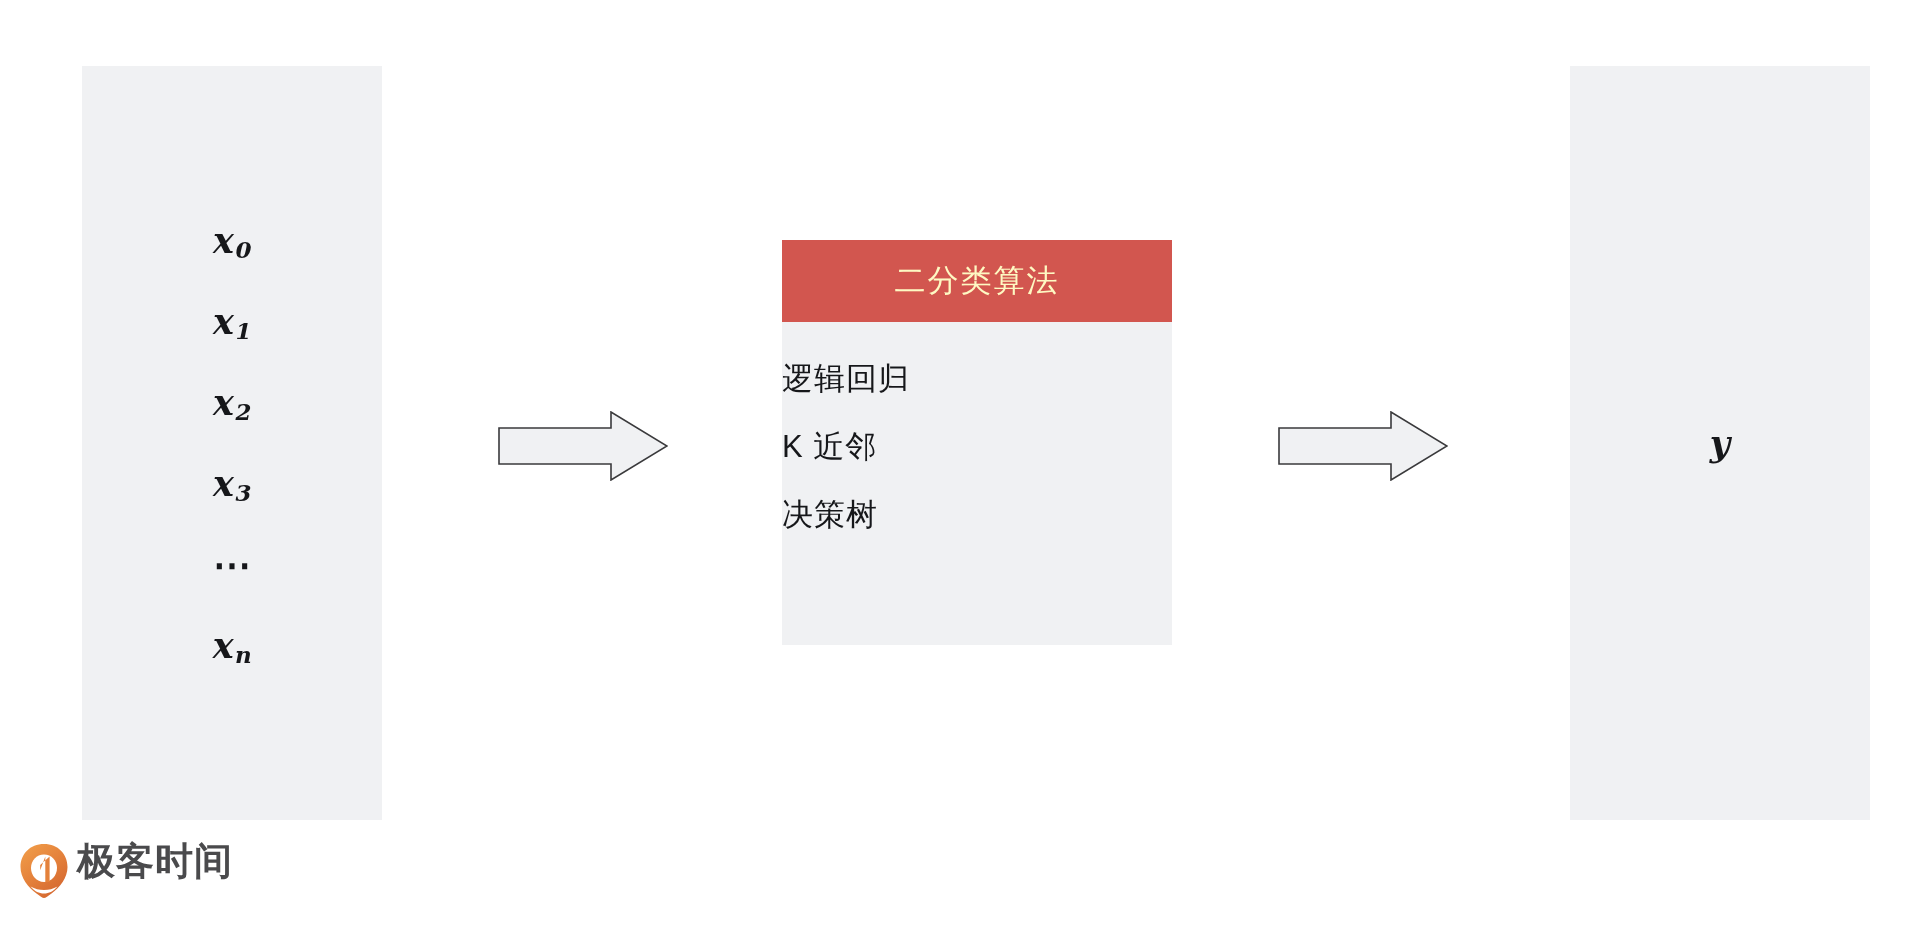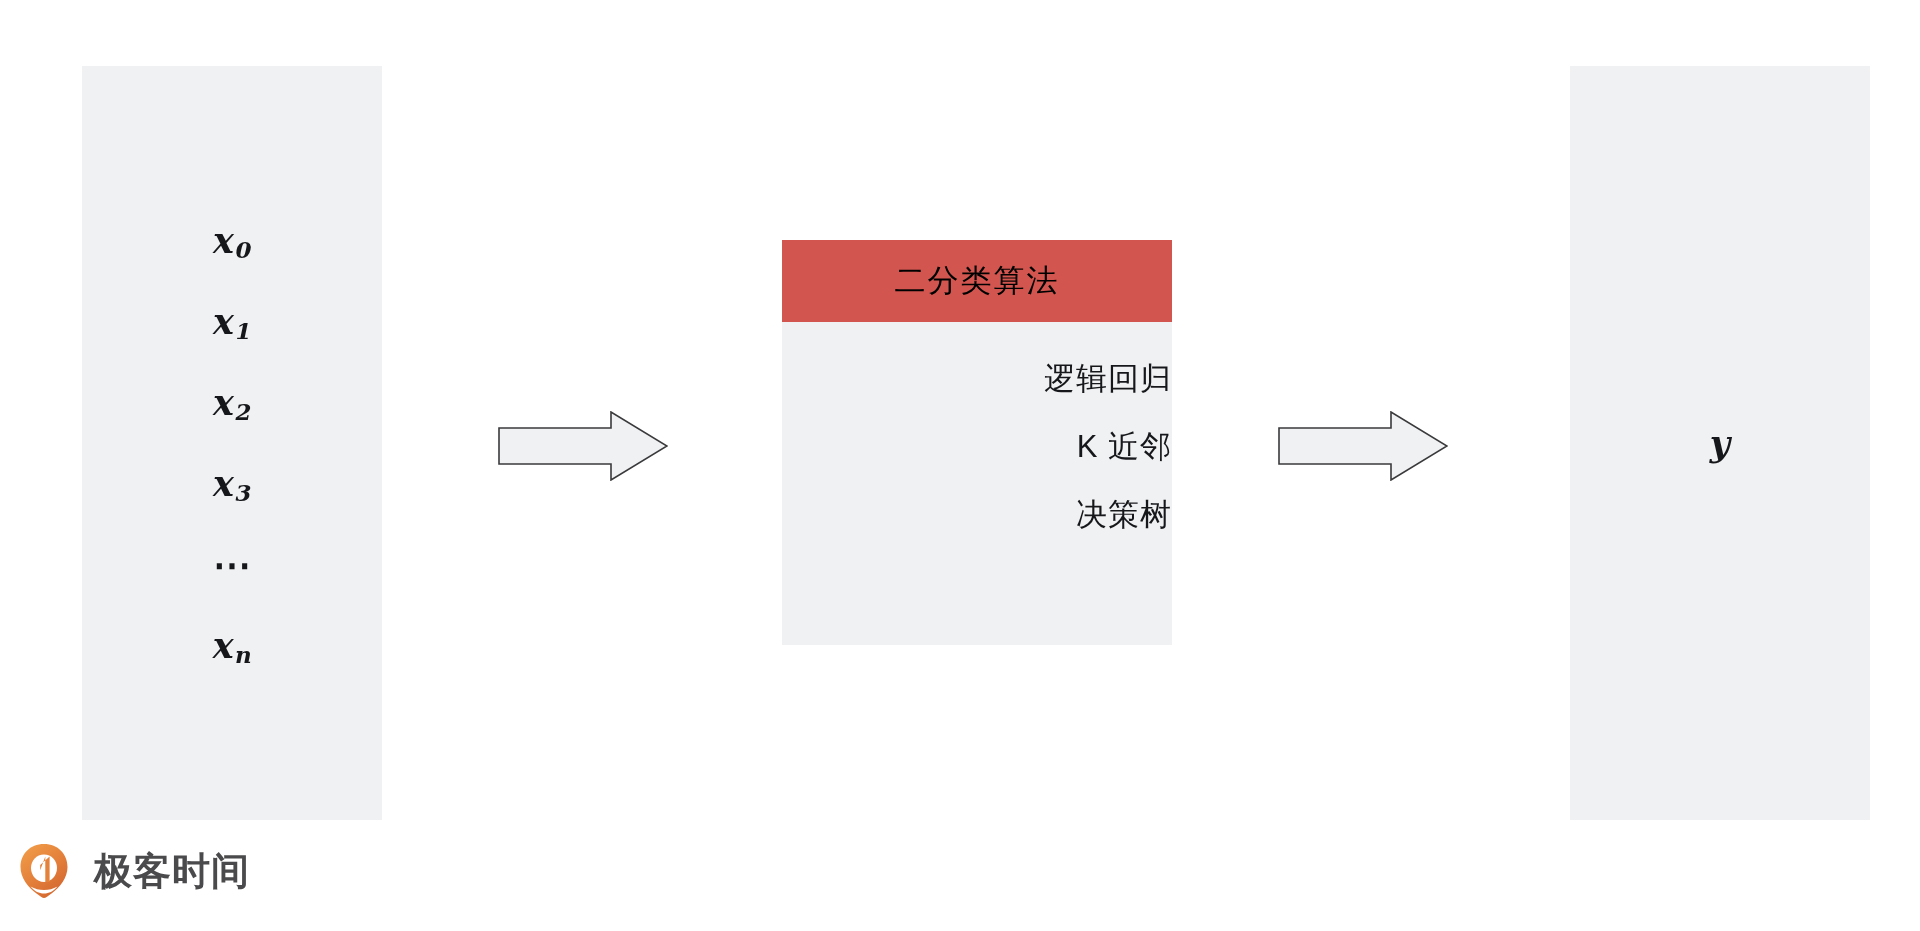--- a/index.html
+++ b/index.html
@@ -100,32 +100,32 @@
     width: 390px;
     height: 405px;
     background: #F0F1F3;
   }
   #algo-card-header {
     height: 82px;
     background: #D2564F;
     display: flex;
     align-items: center;
     justify-content: center;
-    color: #000000;
+    color: #fef9c3;
     font-size: 31px;
     font-weight: 400;
     letter-spacing: 2px;
   }
   #algo-list {
     list-style: none;
     margin: 0;
-    padding: 22px 0 0 16px;
+    padding: 22px 0 0 0;
     display: flex;
     flex-direction: column;
-    align-items: flex-end;
+    align-items: flex-start;
   }
   #algo-list li {
     font-size: 31px;
     color: #16171A;
     line-height: 1;
     height: 68px;
     display: flex;
     align-items: center;
     justify-content: center;
     letter-spacing: 1px;
@@ -146,22 +146,21 @@
     stroke-width: 1.6;
     stroke-linejoin: miter;
   }
 
   
   #brand-logo {
     position: absolute;
     left: 18px;
     top: 842px;
     display: flex;
-    align-items: center;
-    gap: 24px;
+    gap: 7px;
   }
   #brand-mark { width: 52px; height: 58px; display: block; }
   #brand-text {
     font-size: 38px;
     font-weight: 700;
     color: #4A4A4C;
     letter-spacing: 1px;
     line-height: 1;
   }
 </style>

